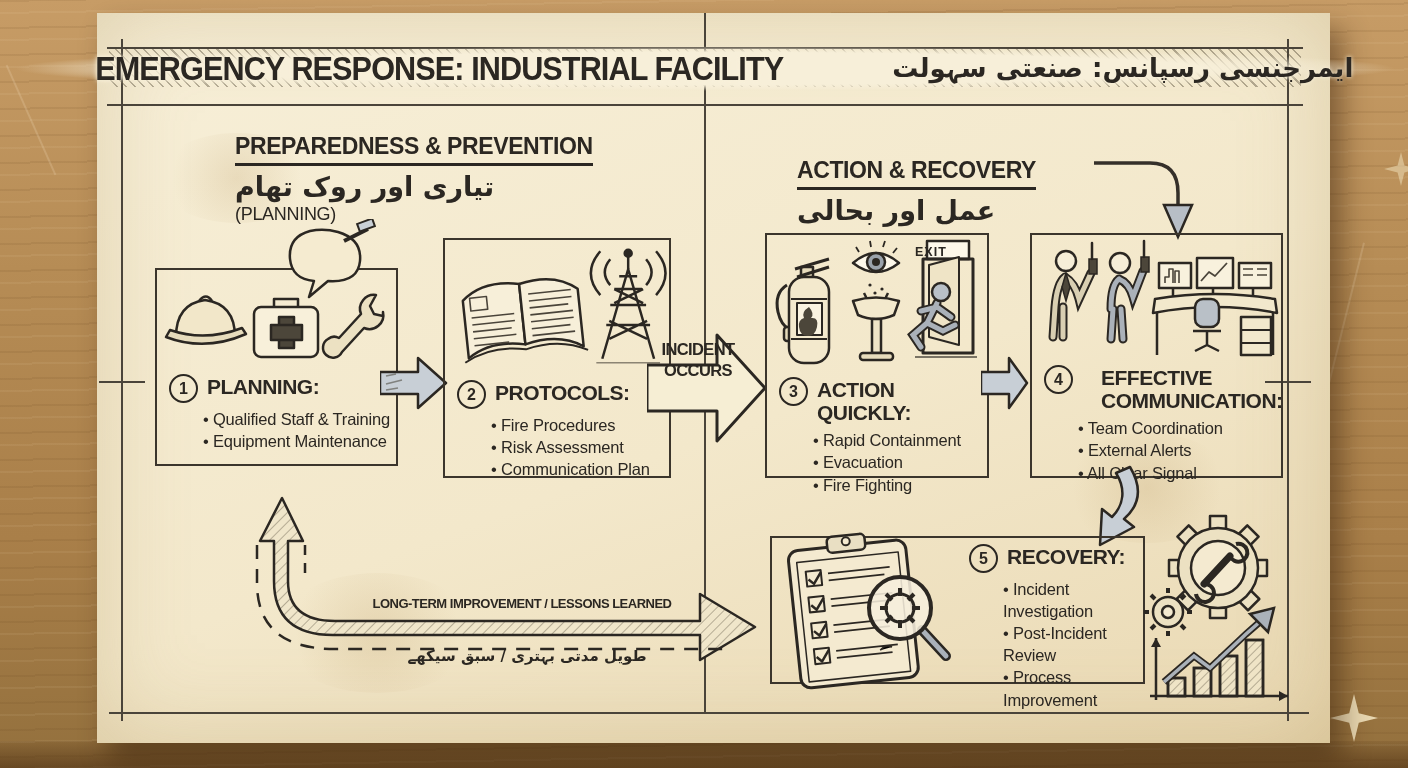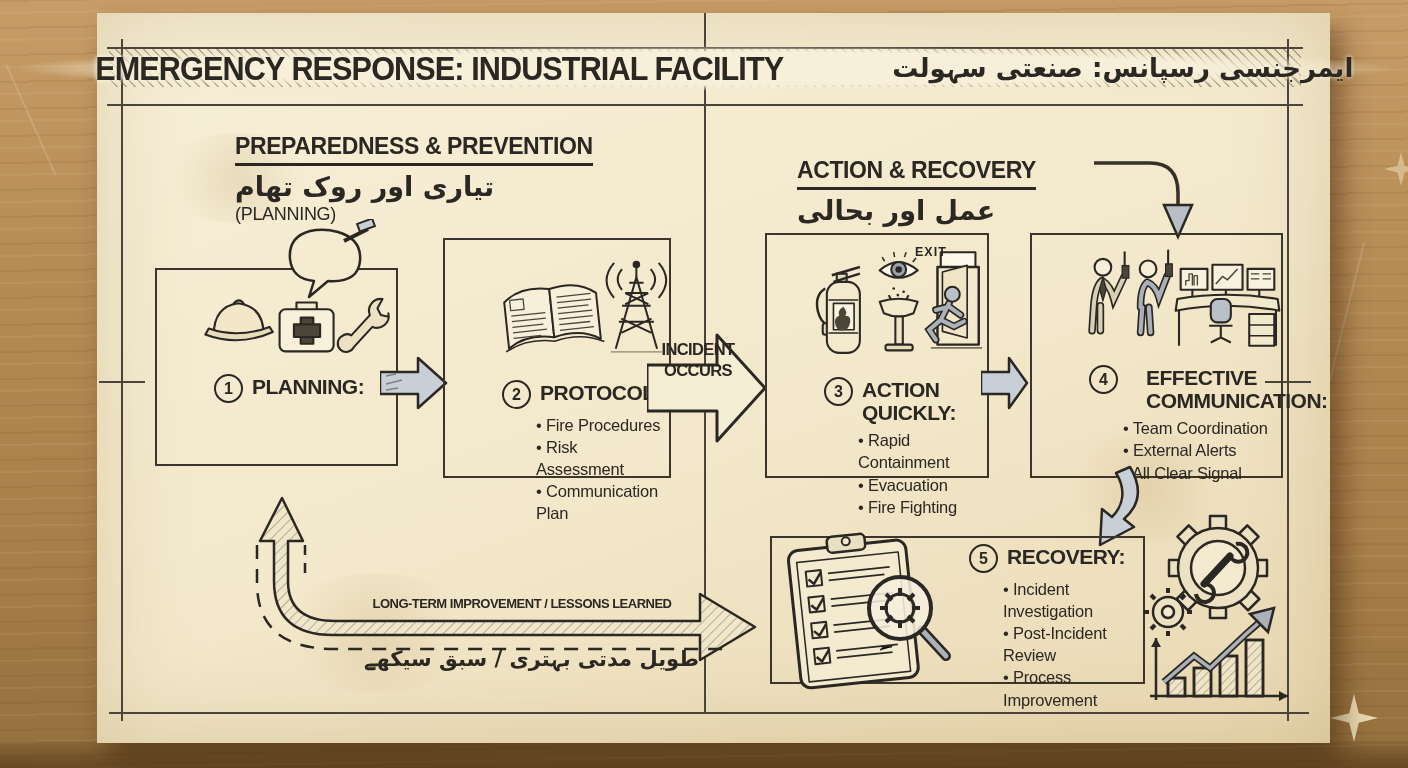--- a/index.html
+++ b/index.html
@@ -34,34 +34,34 @@
     text-shadow:0 0 4px #f7efd9,0 0 7px #f7efd9;}
   .ur{font-family:"DejaVu Sans",sans-serif;font-weight:bold;}
   .title-ur{font-size:26px;white-space:nowrap;text-shadow:0 0 4px #f7efd9;margin-left:47px;}
   
   .sec{position:absolute;text-align:left;}
   .sec-h{display:inline-block;font-size:23px;font-weight:bold;letter-spacing:-.4px;
     padding-bottom:3px;border-bottom:3px solid #2b2722;}
   .sec-ur{font-size:27px;margin-top:5px;}
   .sec-sub{font-size:18px;margin-top:2px;letter-spacing:-.3px;}
   
-  .sbox{position:absolute;border:2.5px solid #3b352c;box-sizing:border-box;padding-left:45px;}
+  .sbox{position:absolute;border:2.5px solid #3b352c;box-sizing:border-box;}
   .icons{display:flex;align-items:center;justify-content:center;}
   .txt{padding:2px 6px 6px 12px;}
   .stitle{display:flex;align-items:flex-start;gap:9px;font-weight:bold;}
   .snum{flex:0 0 auto;width:25px;height:25px;border:2.5px solid #2b2722;border-radius:50%;
     display:flex;align-items:center;justify-content:center;font-size:16px;margin-top:0;}
   .stname{font-size:21px;letter-spacing:-.5px;line-height:1.08;padding-top:2px;}
   .sbul{margin:5px 0 0 34px;padding:0;list-style:none;font-size:16.5px;line-height:1.34;letter-spacing:-.2px;}
   .sbul li::before{content:"• ";}
   
   .inc-txt{position:absolute;width:90px;text-align:center;font-weight:bold;font-size:16.5px;
     line-height:1.25;letter-spacing:-.6px;}
   .fb-label{position:absolute;text-align:center;font-weight:bold;font-size:13px;letter-spacing:-.5px;}
-  .fb-ur{position:absolute;font-size:21px;}
+  .fb-ur{position:absolute;text-align:center;font-size:15px;}
   .exit-sign{position:absolute;font-size:12.5px;font-weight:bold;letter-spacing:1px;}
   svg{display:block;}
 </style>
 </head>
 <body>
 
 <div class="page">
   <div class="wood"></div>
   <div class="scratch" style="left:1340px;top:240px;width:2px;height:190px;transform:rotate(14deg);"></div>
   <div class="scratch" style="left:30px;top:60px;width:2px;height:120px;transform:rotate(-24deg);"></div>
@@ -118,20 +118,24 @@
             <rect x="109" y="54" width="31" height="15" fill="#4c463a"></rect>
             <path d="M221 41 a14 14 0 0 1 -19 16 L180 81 a10 10 0 1 1 -14 -13 a10 10 0 0 1 11 -1 l22 -24 a14 14 0 0 1 15 -19 l-6 11 l4 8 l9 2 z" fill="#ece1c2"></path>
           </g>
         </svg>
       </div>
       <div class="txt">
         <div class="stitle">
           <span class="snum">1</span>
           <span class="stname">PLANNING:</span>
         </div>
+        <ul class="sbul">
+          <li>Qualified Staff &amp; Training</li>
+          <li>Equipment Maintenance</li>
+        </ul>
       </div>
     </div>
 
     <svg style="position:absolute;left:183px;top:206px;" width="96" height="86" viewBox="0 0 96 86">
       <path d="M30 12 Q8 18 10 40 Q12 60 34 62 L29 78 L48 62 Q78 64 80 42 Q82 20 58 13 Q44 9 30 12 Z" fill="#f5ebd0" stroke="#2b2722" stroke-width="2.5" stroke-linejoin="round"></path>
       <path d="M64 22 L88 10" stroke="#2b2722" stroke-width="4"></path>
       <rect x="78" y="2" width="16" height="8" transform="rotate(-20 86 6)" fill="#c9d0d6" stroke="#2b2722" stroke-width="2"></rect>
     </svg>
 
     <svg style="position:absolute;left:283px;top:343px;" width="70" height="54" viewBox="0 0 70 54">

